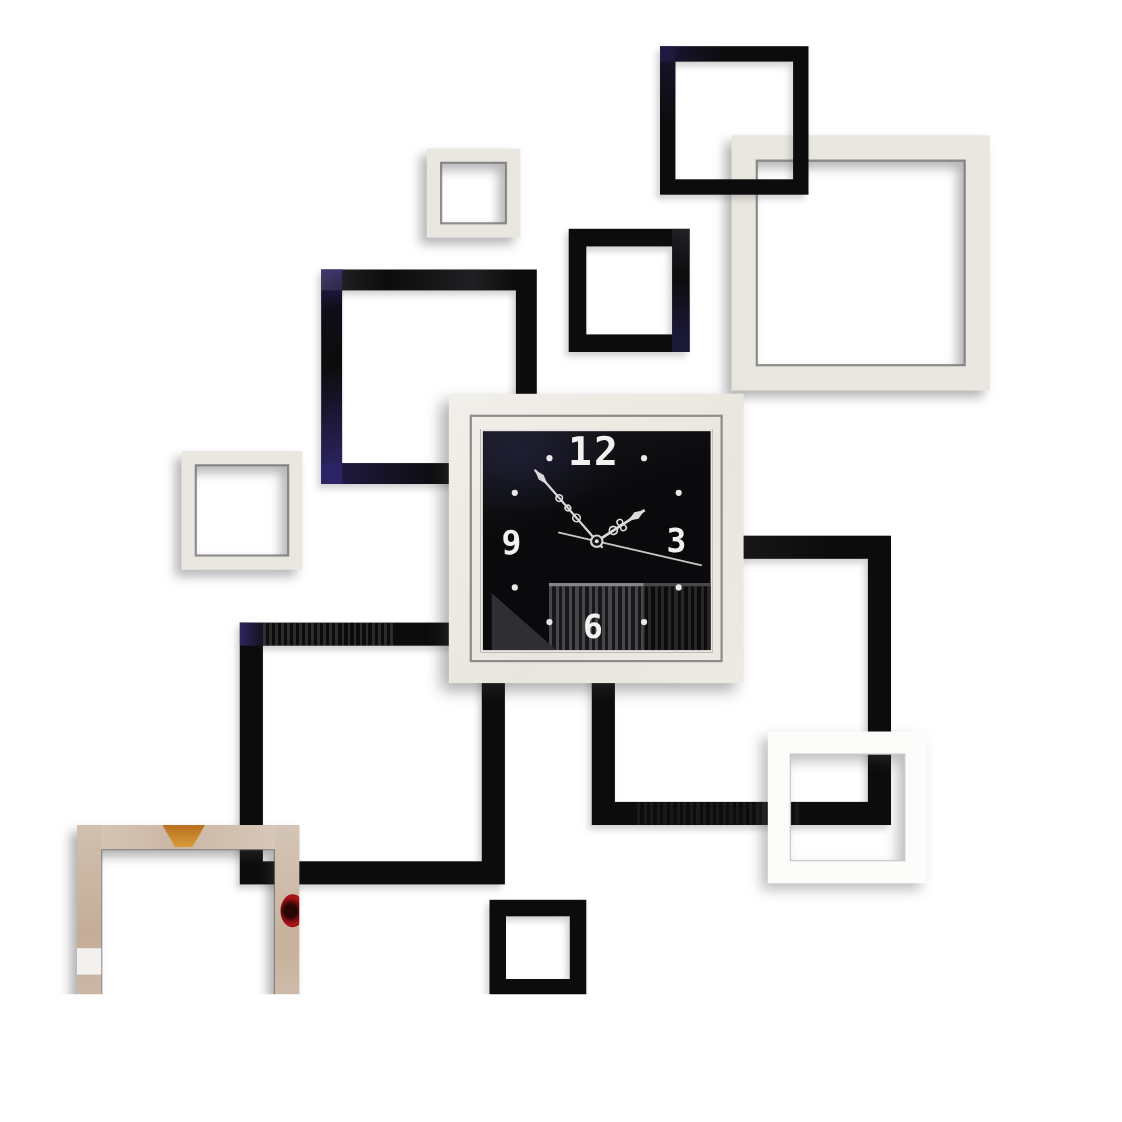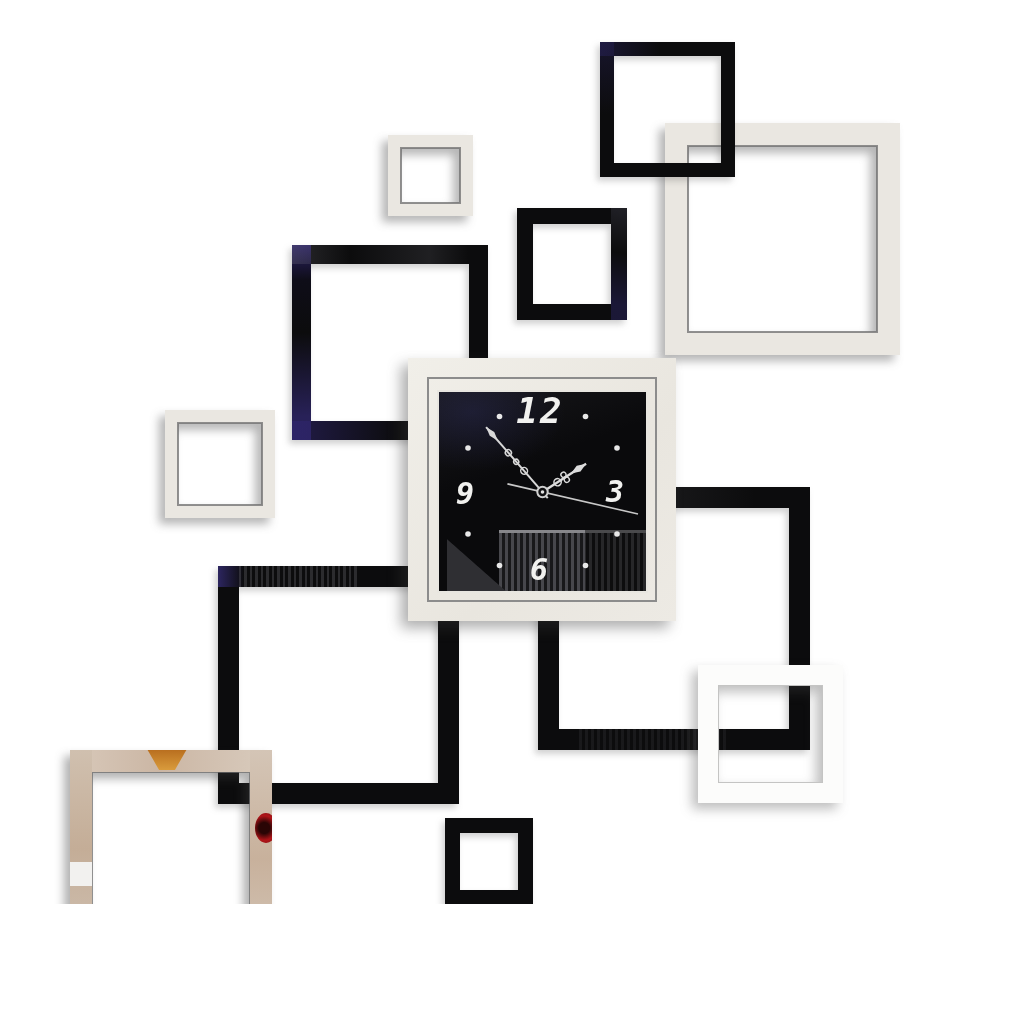--- a/index.html
+++ b/index.html
@@ -1,20 +1,19 @@
 <!DOCTYPE html>
 <html><head>
 <meta charset="utf-8">
 <style>
   html,body { margin:0; padding:0; background:#ffffff; }
   .stage {
     position:relative; width:1020px; height:904px;
     background:#ffffff; overflow:hidden;
     font-family:"DejaVu Sans", sans-serif;
-    font-style:italic;
   }
   
   .frame {
     position:absolute; box-sizing:border-box; border-style:solid;
   }
   .frame.black {
     border-color:#0c0c0d;
     filter:drop-shadow(-3px 4px 3px rgba(90,90,90,0.28));
   }
   .frame.silver {

